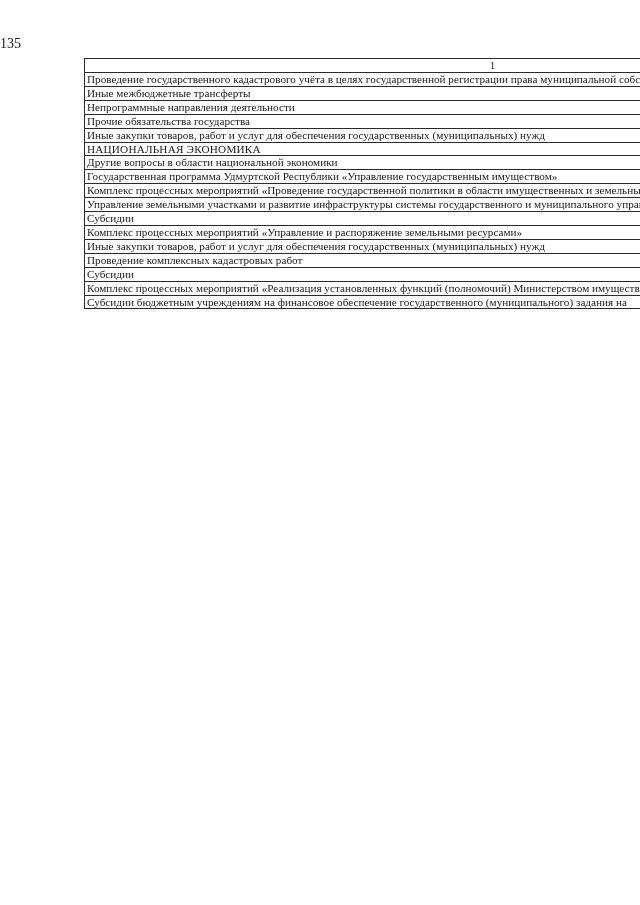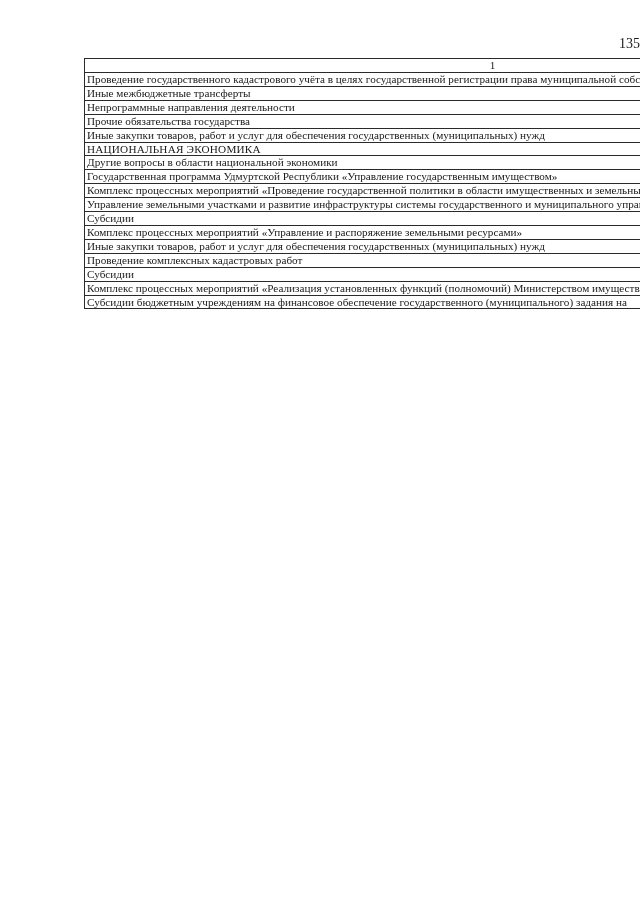--- a/index.html
+++ b/index.html
@@ -1,18 +1,18 @@
 <!DOCTYPE html>
 <html><head>
 <meta charset="utf-8">
 <style>
   html, body { margin: 0; padding: 0; background: #ffffff; }
   body { width: 640px; height: 905px; position: relative; overflow: hidden;
          font-family: "Liberation Serif", "DejaVu Serif", serif; color: #1a1a1a; }
-  .page-number { position: absolute; top: 36px; left: 0; width: 640px; text-align: right;
+  .page-number { position: absolute; top: 36px; left: 0; width: 640px; text-align: left;
                  font-size: 14px; }
   table.budget { position: absolute; top: 58px; left: 84px; border-collapse: collapse;
                  table-layout: fixed; font-size: 11.2px; line-height: 12.9px; }
   table.budget td, table.budget th { border: 1px solid #2a2a2a; padding: 0 2px;
                  vertical-align: bottom; white-space: nowrap; overflow: hidden; }
   table.budget th { font-weight: normal; text-align: center; height: 13px; vertical-align: middle; }
   td.name { white-space: normal; text-align: left; }
   td.name.caps { letter-spacing: 0.2px; }
 </style>
 </head>

